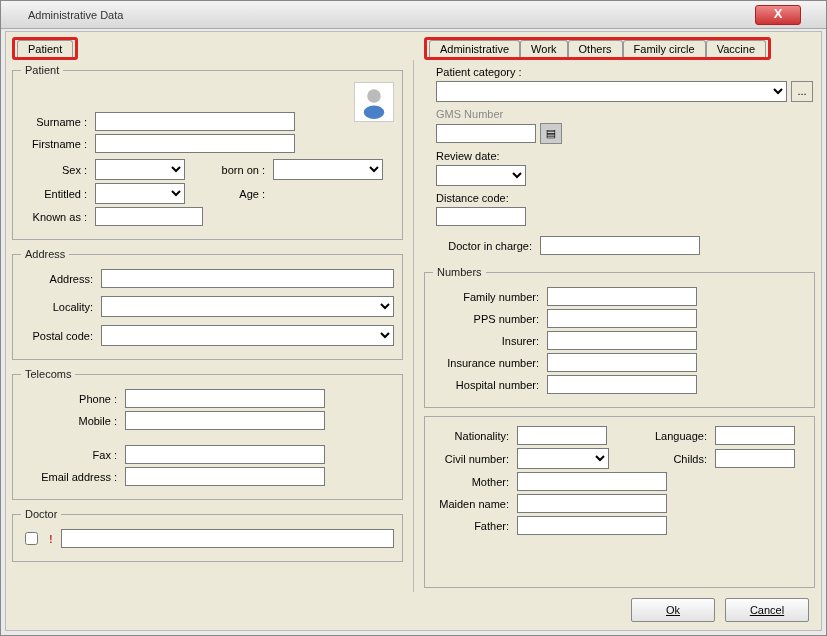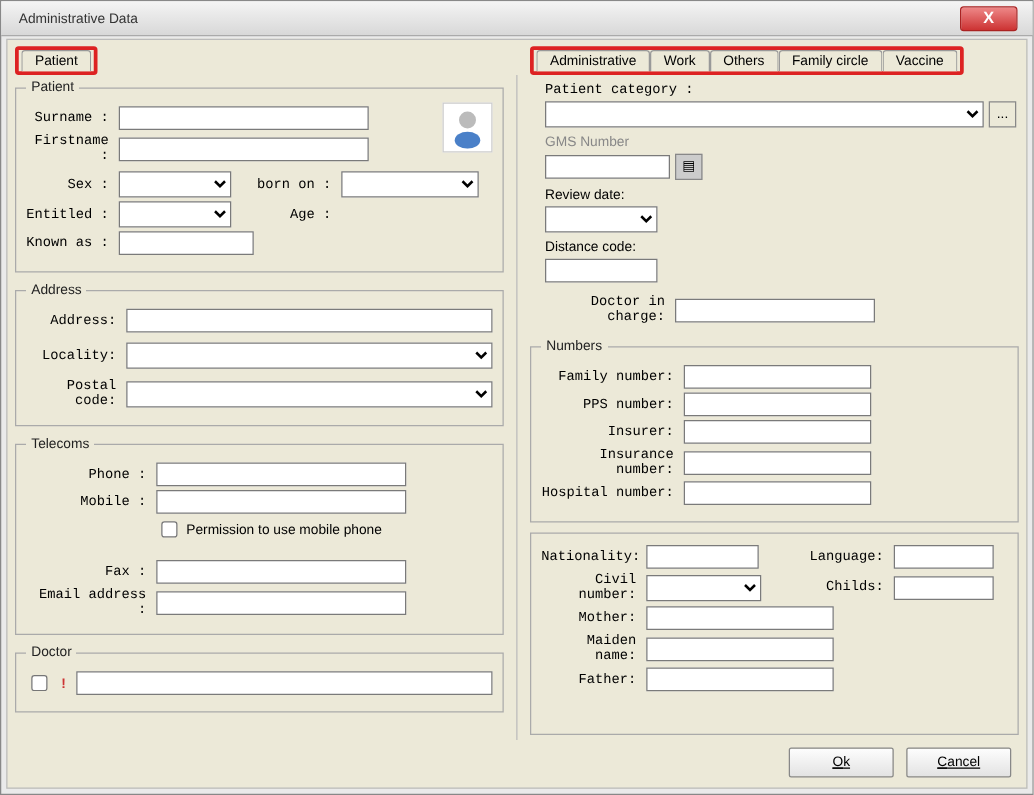--- a/index.html
+++ b/index.html
@@ -1,30 +1,30 @@
 <!DOCTYPE html>
 <html><head>
 <meta charset="utf-8">
 <style>
 * { box-sizing: border-box; font-family: Tahoma, Arial, sans-serif; font-size: 11px; }
 body { margin: 0; background: #fff; }
 .window { width: 827px; height: 636px; border: 1px solid #888; background: #eaeaea; position: relative; }
-.titlebar { height: 28px; background: linear-gradient(#f4f4f4,#d8d8d8); border-bottom: 1px solid #aaa; padding: 0 12px; display: flex; align-items: center; }
+.titlebar { height: 28px; background: linear-gradient(#f4f4f4,#d8d8d8); border-bottom: 1px solid #aaa; padding: 0 25px; display: flex; align-items: center; }
 .title { color: #333; margin-left: 2px; }
 .close-btn { margin-left: auto; width: 46px; height: 20px; background: linear-gradient(#e88,#c33); border: 1px solid #a22; border-radius: 3px; color: #fff; text-align: center; line-height: 16px; font-weight: bold; font-size: 13px; cursor: pointer; }
 .body { position: absolute; top: 30px; left: 4px; right: 4px; bottom: 4px; background: #ece9d8; border: 1px solid #bbb; padding: 6px; }
 .cols { display: flex; gap: 8px; height: 554px; }
 .col { flex: 1; display: flex; flex-direction: column; }
 .tabbar { height: 22px; display: flex; align-items: flex-end; }
 .tab { border: 1px solid #999; border-bottom: none; padding: 2px 10px; background: #ece9d8; margin-right: 0; border-radius: 3px 3px 0 0; cursor: pointer; }
 .redbox { border: 3px solid #d22; border-radius: 3px; padding: 0 2px; display: inline-flex; }
 fieldset { border: 1px solid #aaa; margin: 4px 0; padding: 6px 8px 10px 8px; }
 legend { padding: 0 4px; color: #222; }
 .row { display: flex; align-items: center; margin: 3px 0; gap: 4px; }
-.lbl { text-align: right; padding-right: 4px; font-family: Liberation Mono, monospace; }
+.lbl { text-align: right; padding-right: 4px; }
 input[type=text], select { border: 1px solid #7a7a7a; background: #fff; height: 19px; padding: 1px 3px; }
 select { height: 21px; }
 .avatar { width: 40px; height: 40px; border: 1px solid #ccc; background: #fff; display: flex; align-items: center; justify-content: center; margin-left: 6px; }
 .avatar svg { width: 34px; height: 34px; }
 .checkbox { width: 13px; height: 13px; }
 .comment-ex { color: #c33; font-weight: bold; margin: 0 4px; }
 .footer { position: absolute; bottom: 8px; right: 12px; display: flex; gap: 10px; }
 .btn { width: 84px; height: 24px; border: 1px solid #888; background: linear-gradient(#fdfdfd,#e3e3e3); cursor: pointer; text-align: center; line-height: 22px; border-radius: 2px; text-decoration: underline; }
 .divider { width: 1px; background: #bbb; margin: 22px 2px 0 2px; }
 .tiny-btn { width: 22px; height: 21px; border: 1px solid #888; background: #ece9d8; text-align: center; line-height: 19px; cursor: pointer; }
@@ -43,21 +43,21 @@
       <div class="col">
         <div class="tabbar">
           <span class="redbox">
             <div class="tab"><span>Patient</span></div>
           </span>
         </div>
 
         <fieldset>
           <legend>Patient</legend>
           <div style="display:flex;">
-            <div style="flex:1;">
+            <div style="flex:1;margin-top:27px;">
               <div class="row">
                 <span class="lbl" style="width:70px;">Surname :</span>
                 <input type="text" style="width: 200px;" value="">
               </div>
               <div class="row">
                 <span class="lbl" style="width:70px;">Firstname :</span>
                 <input type="text" style="width: 200px;" value="">
               </div>
             </div>
             <div class="avatar">
@@ -102,24 +102,20 @@
 
         <fieldset>
           <legend>Telecoms</legend>
           <div class="row">
             <span class="lbl" style="width:100px;">Phone :</span>
             <input type="text" style="width: 200px;" value="">
           </div>
           <div class="row">
             <span class="lbl" style="width:100px;">Mobile :</span>
             <input type="text" style="width: 200px;" value="">
-          </div>
-          <div class="row" style="margin-left:104px;">
-            <input type="checkbox" class="checkbox" style="">
-            <span>Permission to use mobile phone</span>
           </div>
           <div class="row" style="margin-top:15px;">
             <span class="lbl" style="width:100px;">Fax :</span>
             <input type="text" style="width: 200px;" value="">
           </div>
           <div class="row">
             <span class="lbl" style="width:100px;">Email address :</span>
             <input type="text" style="width: 200px;" value="">
           </div>
         </fieldset>

